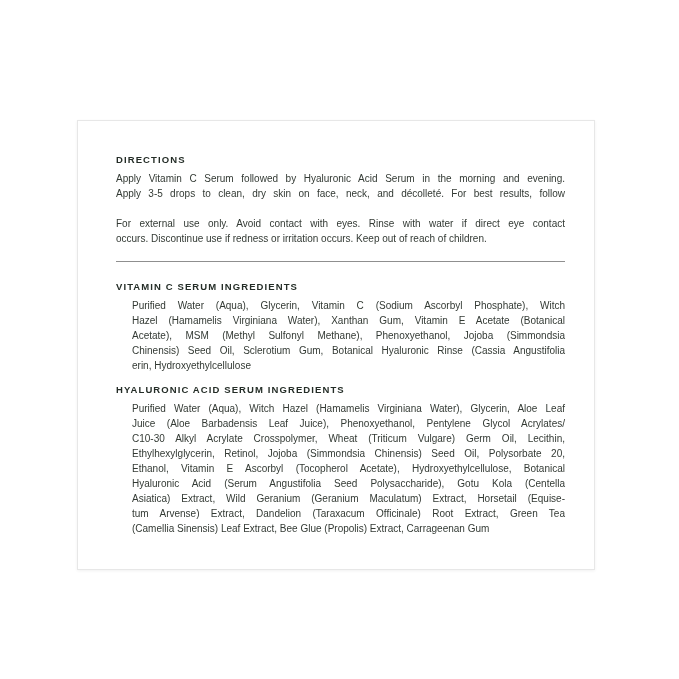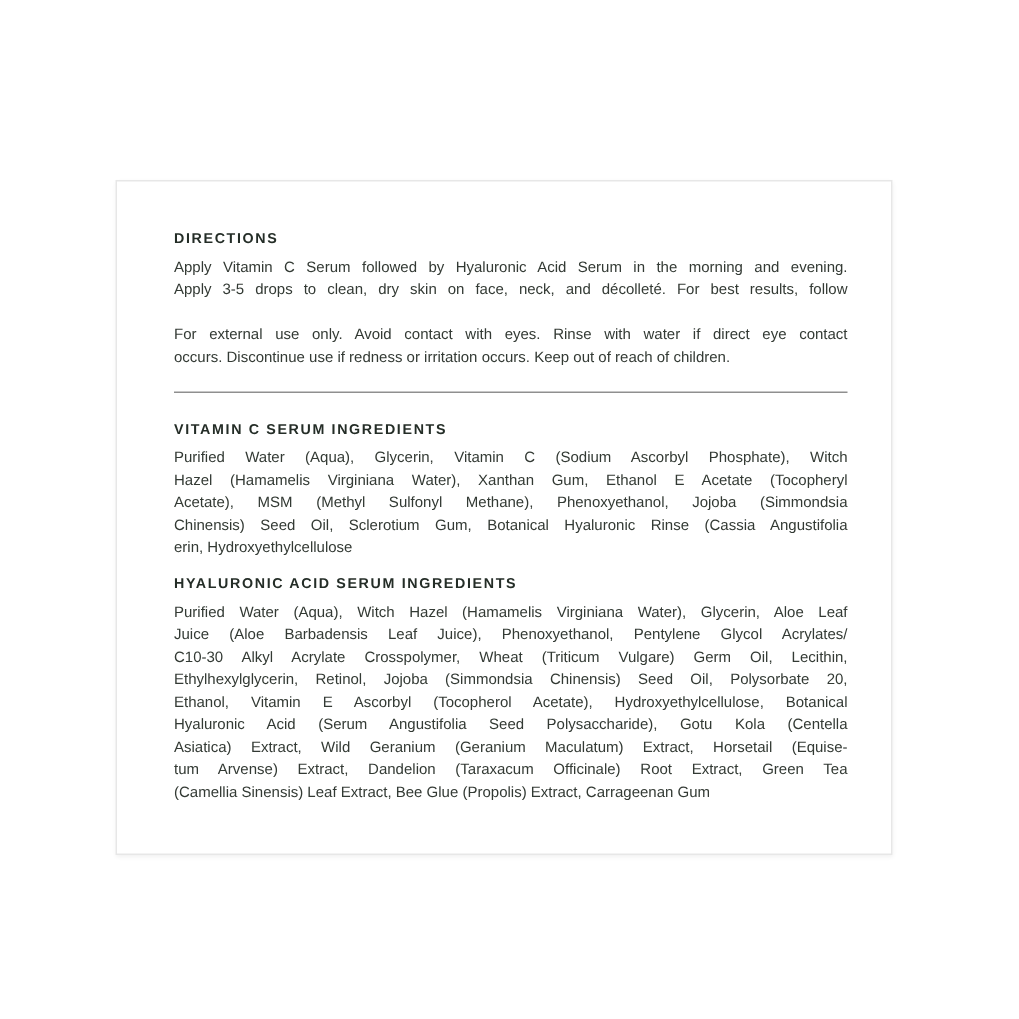--- a/index.html
+++ b/index.html
@@ -31,21 +31,21 @@
     font-size: 9.5px;
     line-height: 11px;
     font-weight: bold;
     letter-spacing: 1.1px;
     color: var(--heading_text, #242d27);
   }
   .para {
     margin: 0 0 15px 0;
   }
   .para.ingredients {
-    margin: 0 0 11px 0;
+    margin: 0 0 11px 16px;
   }
   .pline {
     font-size: 10px;
     line-height: 15px;
     color: var(--body_text, #333a34);
     text-align: justify;
     text-align-last: justify;
   }
   .pline.last {
     text-align-last: left;
@@ -76,21 +76,21 @@
         <div class="pline last">occurs. Discontinue use if redness or irritation occurs. Keep out of reach of children.</div>
       </div>
   </div>
 
   <hr class="divider">
 
   <div class="section">
     <h3 class="section-heading">VITAMIN C SERUM INGREDIENTS</h3>
     <div class="para ingredients">
         <div class="pline">Purified Water (Aqua), Glycerin, Vitamin C (Sodium Ascorbyl Phosphate), Witch</div>
-        <div class="pline">Hazel (Hamamelis Virginiana Water), Xanthan Gum, Ethanol E Acetate (Tocopheryl</div>
+        <div class="pline">Hazel (Hamamelis Virginiana Water), Xanthan Gum, Vitamin E Acetate (Botanical</div>
         <div class="pline">Acetate), MSM (Methyl Sulfonyl Methane), Phenoxyethanol, Jojoba (Simmondsia</div>
         <div class="pline">Chinensis) Seed Oil, Sclerotium Gum, Botanical Hyaluronic Rinse (Cassia Angustifolia</div>
         <div class="pline last">erin, Hydroxyethylcellulose</div>
       </div>
   </div>
 
   <div class="section">
     <h3 class="section-heading">HYALURONIC ACID SERUM INGREDIENTS</h3>
     <div class="para ingredients">
         <div class="pline">Purified Water (Aqua), Witch Hazel (Hamamelis Virginiana Water), Glycerin, Aloe Leaf</div>

